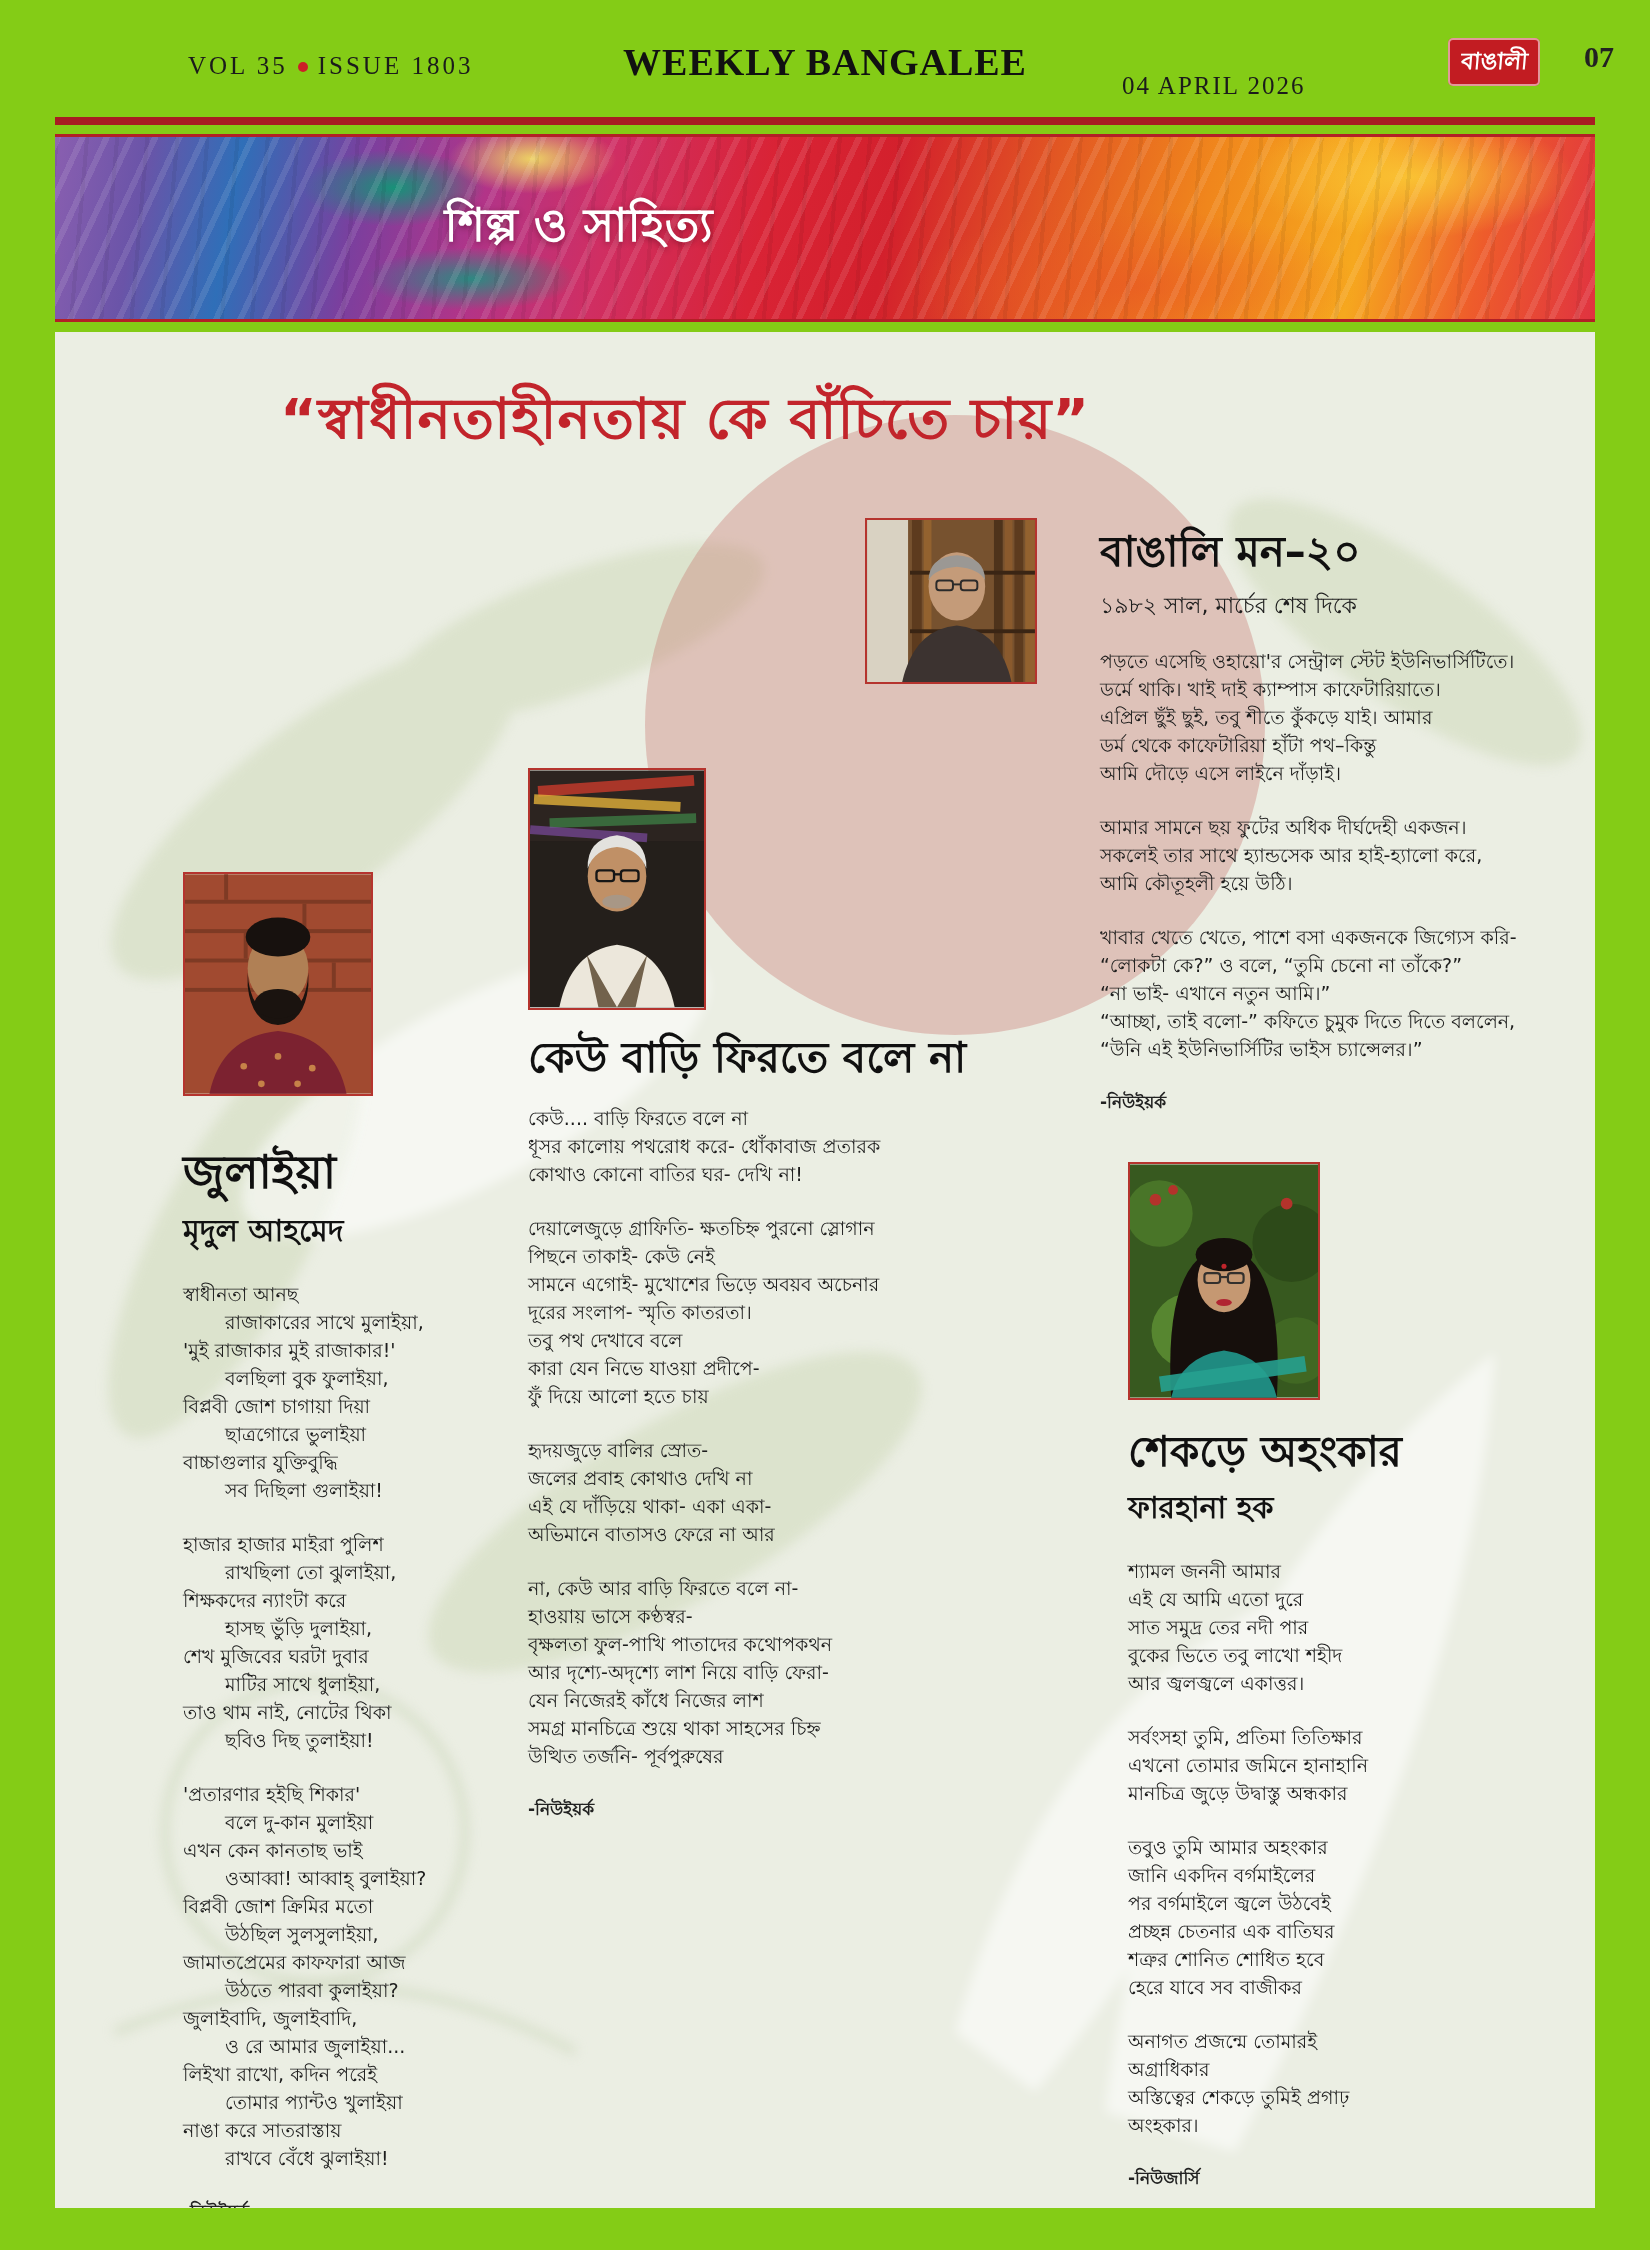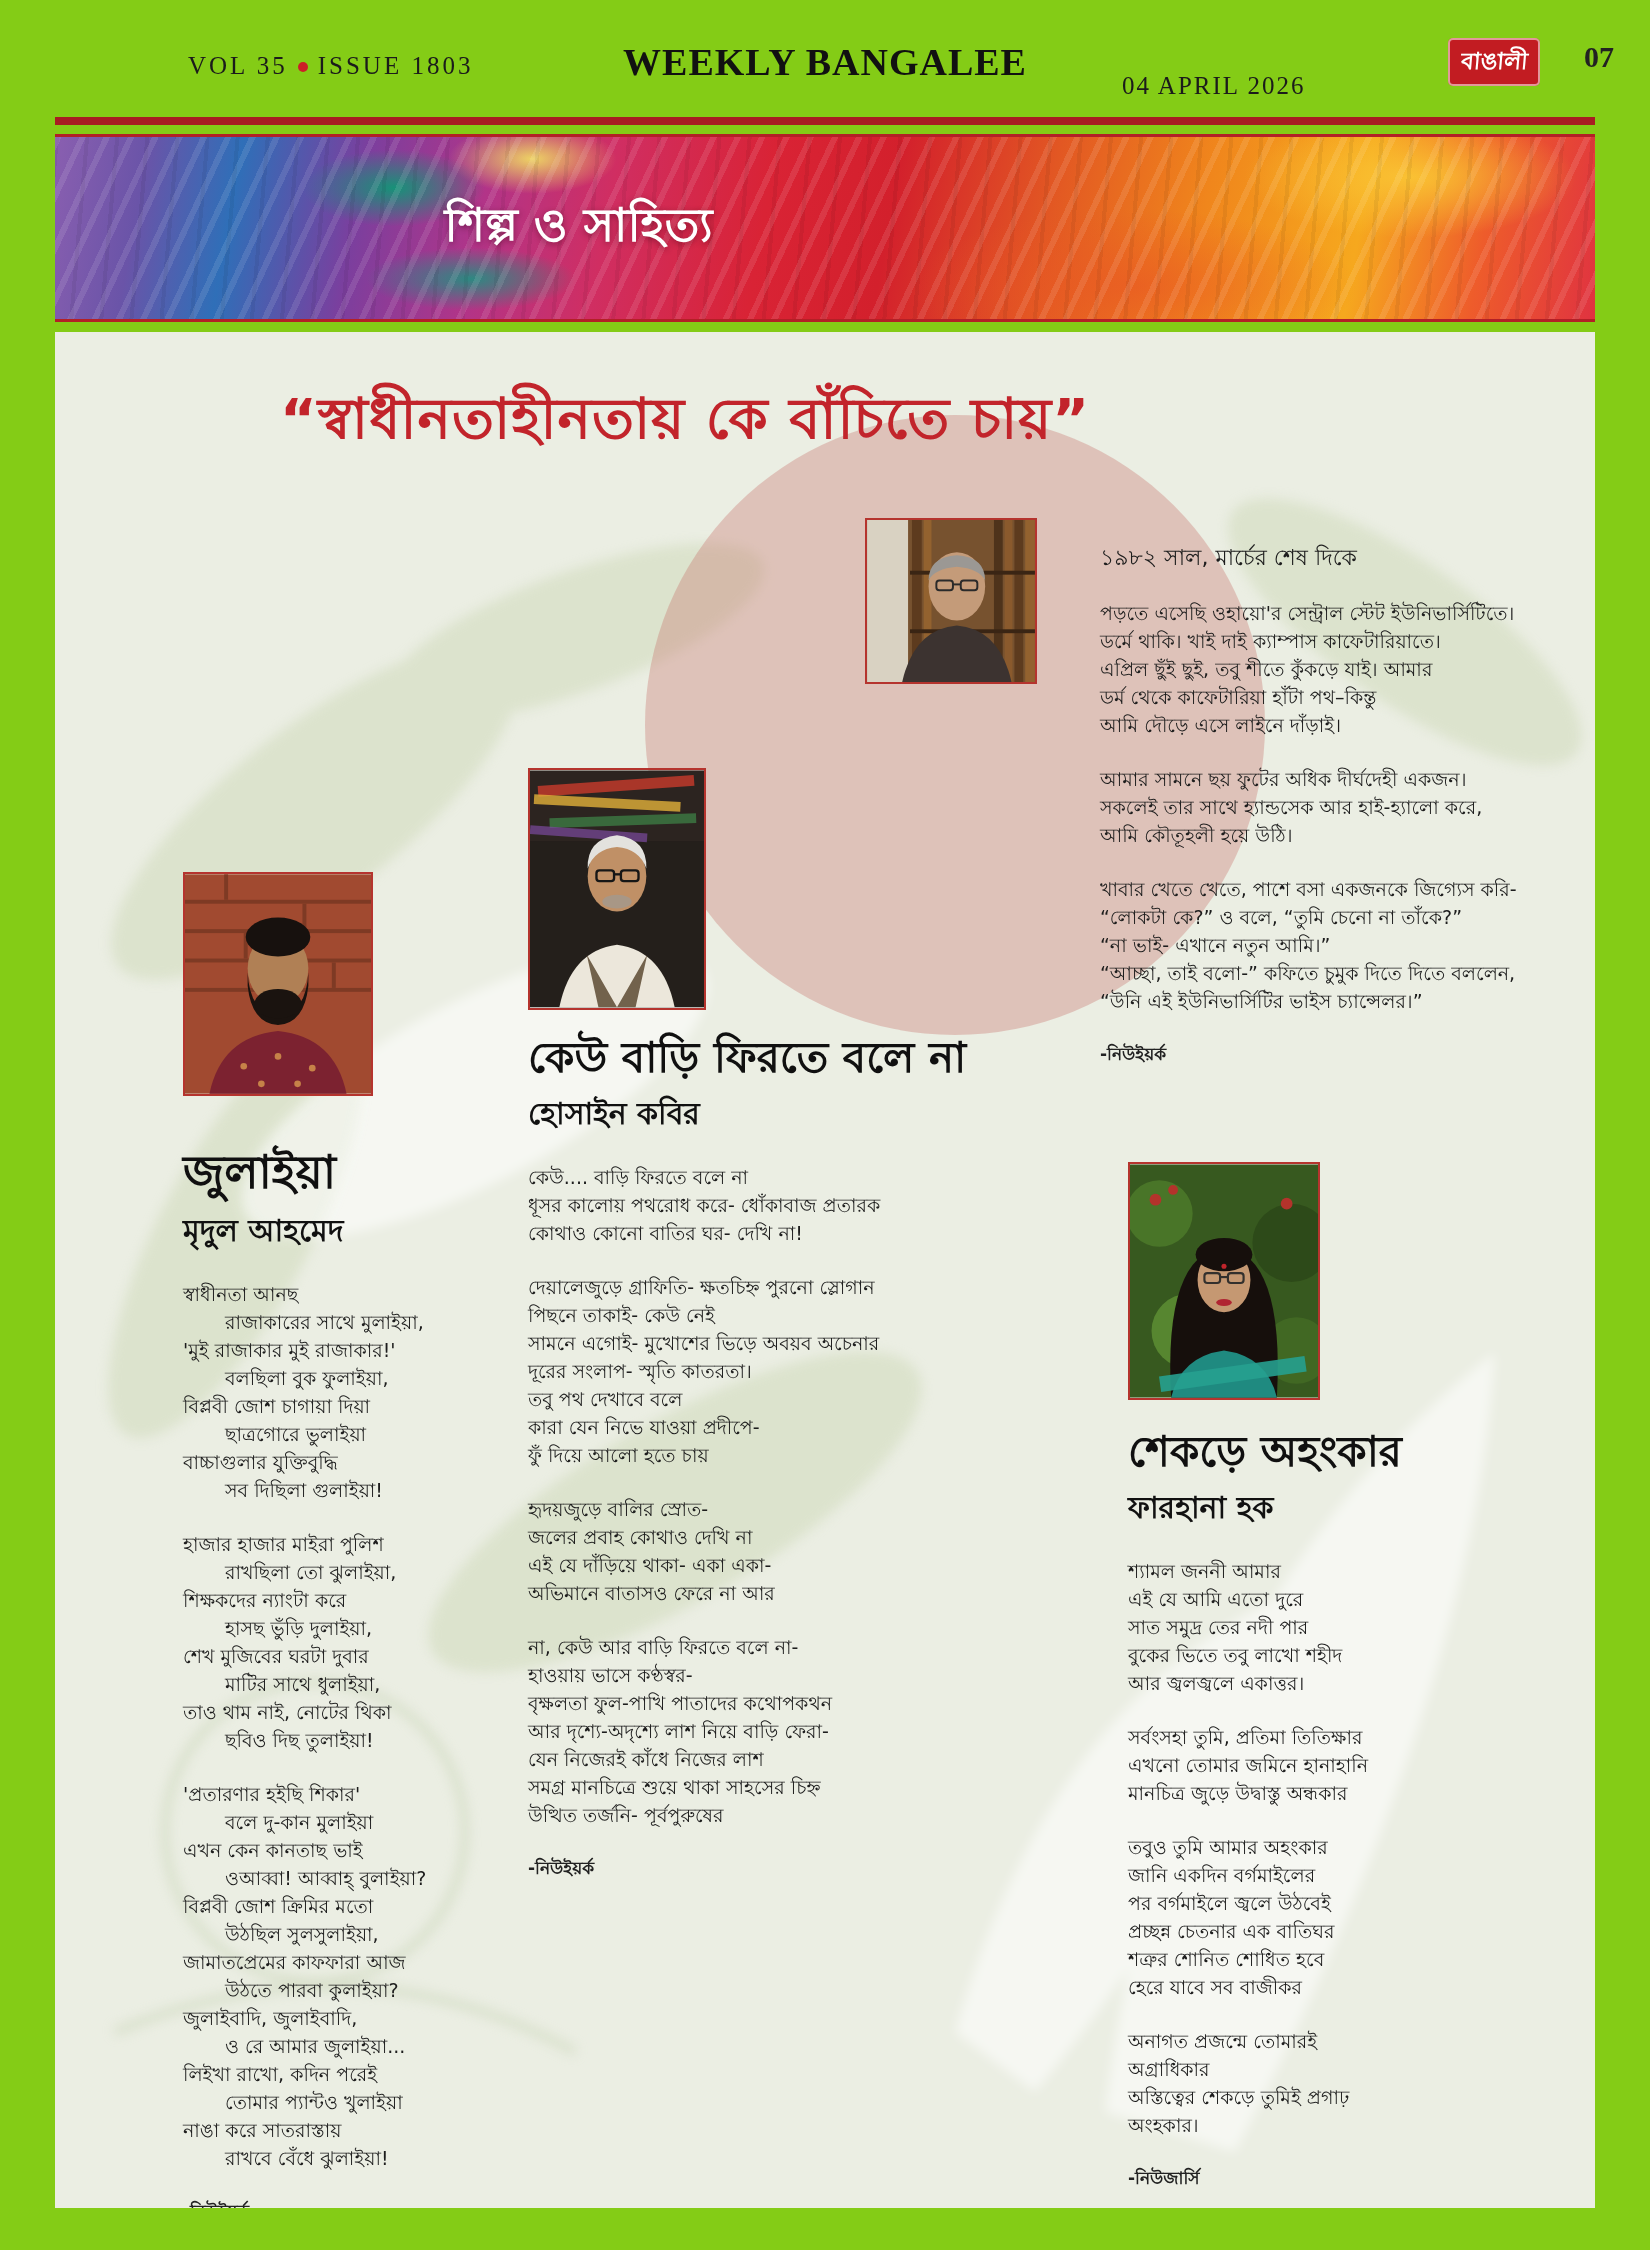--- a/index.html
+++ b/index.html
@@ -128,20 +128,21 @@
           <rect x="44" y="112" width="128" height="4" fill="#3a2514"></rect>
         <path d="M36,166 Q48,112 92,108 Q136,112 148,166 Z" fill="#3c3330"></path>
         <ellipse cx="92" cy="68" rx="29" ry="35" fill="#c49b79"></ellipse>
         <path d="M63,62 Q63,38 92,36 Q121,38 121,62 Q115,50 92,48 Q69,50 63,62 Z" fill="#9b9894"></path>
         <rect x="71" y="62" width="17" height="10" rx="3" fill="none" stroke="#2a2a2a" stroke-width="2"></rect>
         <rect x="96" y="62" width="17" height="10" rx="3" fill="none" stroke="#2a2a2a" stroke-width="2"></rect>
         <line x1="88" y1="66" x2="96" y2="66" stroke="#2a2a2a" stroke-width="2"></line>
       </svg>
     </div>
     <div class="art a1-text">
+      <h2 class="a-title">বাঙালি মন–২০</h2>
       <div class="a-sub">১৯৮২ সাল, মার্চের শেষ দিকে</div>
       <div class="poem">
           <div class="stanza">
             <div class="pline">পড়তে এসেছি ওহায়ো'র সেন্ট্রাল স্টেট ইউনিভার্সিটিতে।</div>
             <div class="pline">ডর্মে থাকি। খাই দাই ক্যাম্পাস কাফেটারিয়াতে।</div>
             <div class="pline">এপ্রিল ছুঁই ছুই, তবু শীতে কুঁকড়ে যাই। আমার</div>
             <div class="pline">ডর্ম থেকে কাফেটারিয়া হাঁটা পথ–কিন্তু</div>
             <div class="pline">আমি দৌড়ে এসে লাইনে দাঁড়াই।</div>
           </div>
           <div class="stanza">
@@ -173,21 +174,20 @@
           <path d="M58,188 L89,242 L120,188 L108,242 L70,242 Z" fill="#5d4a33" opacity="0.85"></path>
           <ellipse cx="89" cy="108" rx="30" ry="36" fill="#c09066"></ellipse>
           <path d="M59,100 Q58,70 89,66 Q120,70 119,100 Q112,80 89,78 Q66,80 59,100 Z" fill="#e3e2de"></path>
           <ellipse cx="89" cy="134" rx="15" ry="7" fill="#a09a92" opacity="0.75"></ellipse>
           <rect x="68" y="102" width="18" height="11" rx="3" fill="none" stroke="#161616" stroke-width="2.4"></rect>
           <rect x="93" y="102" width="18" height="11" rx="3" fill="none" stroke="#161616" stroke-width="2.4"></rect>
           <line x1="86" y1="106" x2="93" y2="106" stroke="#161616" stroke-width="2.4"></line>
         </svg>
       </div>
       <h2 class="a-title">কেউ বাড়ি ফিরতে বলে না</h2>
-      <div class="a-author">হোসাইন কবির</div>
       <div class="poem">
           <div class="stanza">
             <div class="pline">কেউ.... বাড়ি ফিরতে বলে না</div>
             <div class="pline">ধূসর কালোয় পথরোধ করে- ধোঁকাবাজ প্রতারক</div>
             <div class="pline">কোথাও কোনো বাতির ঘর- দেখি না!</div>
           </div>
           <div class="stanza">
             <div class="pline">দেয়ালেজুড়ে গ্রাফিতি- ক্ষতচিহ্ন পুরনো স্লোগান</div>
             <div class="pline">পিছনে তাকাই- কেউ নেই</div>
             <div class="pline">সামনে এগোই- মুখোশের ভিড়ে অবয়ব অচেনার</div>

